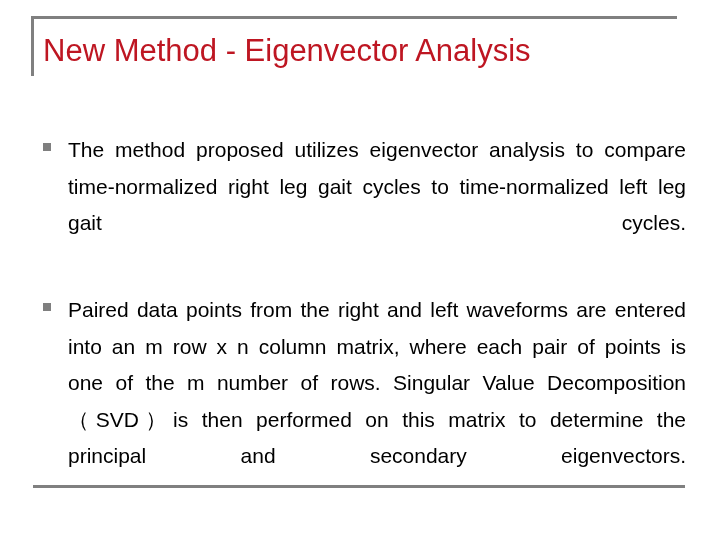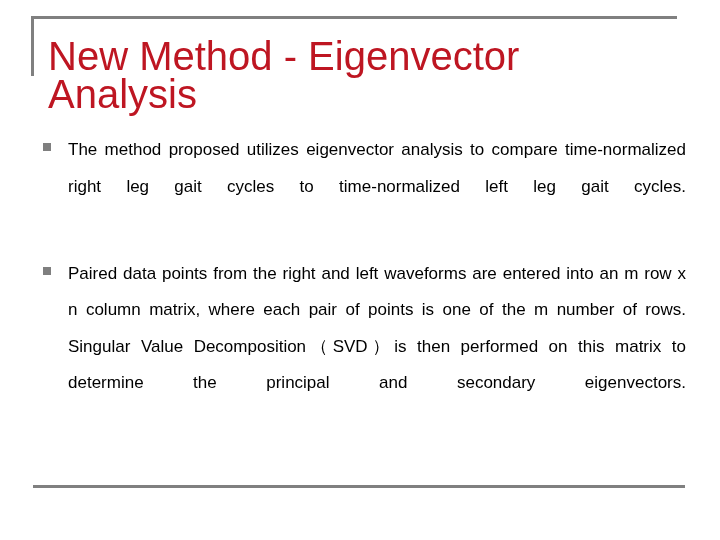--- a/index.html
+++ b/index.html
@@ -46,25 +46,25 @@
     background: #808080;
   }
 
   
   .title {
     position: absolute;
     left: 40px;
     top: 29px;
     width: 620px;
     color: #BE1622;
-    font-size: 40px;
+    font-size: 31px;
     line-height: 38px;
     font-weight: normal;
     letter-spacing: 0px;
-    margin: 8px;
+    margin: 3px;
   }
 
   
   .body-list {
     position: absolute;
     left: 40px;
     top: 132px;
     width: 646px;
     list-style: none;
     margin: 0;
@@ -79,21 +79,21 @@
     position: absolute;
     left: 3px;
     top: 11px;
     width: 8px;
     height: 8px;
     background: #7f7f7f;
     display: block;
   }
   .bullet-text {
     display: block;
-    font-size: 17px;
+    font-size: 21px;
     line-height: 36.5px;
     color: #000000;
     text-align: justify;
     text-justify: inter-word;
     word-spacing: 1px;
   }
   
   .bullet-text::after {
     content: "";
     display: inline-block;

